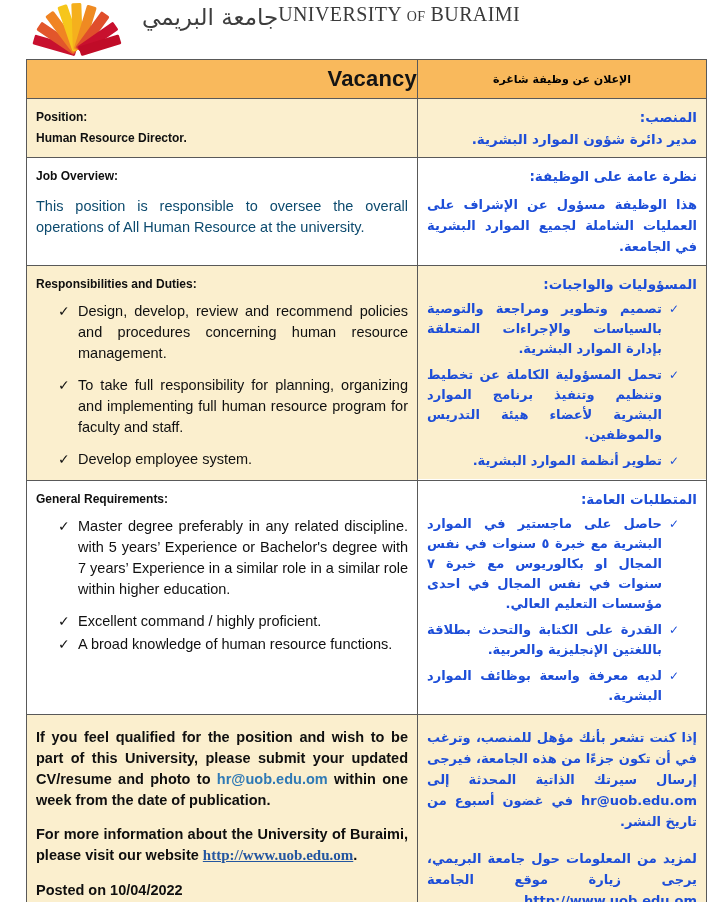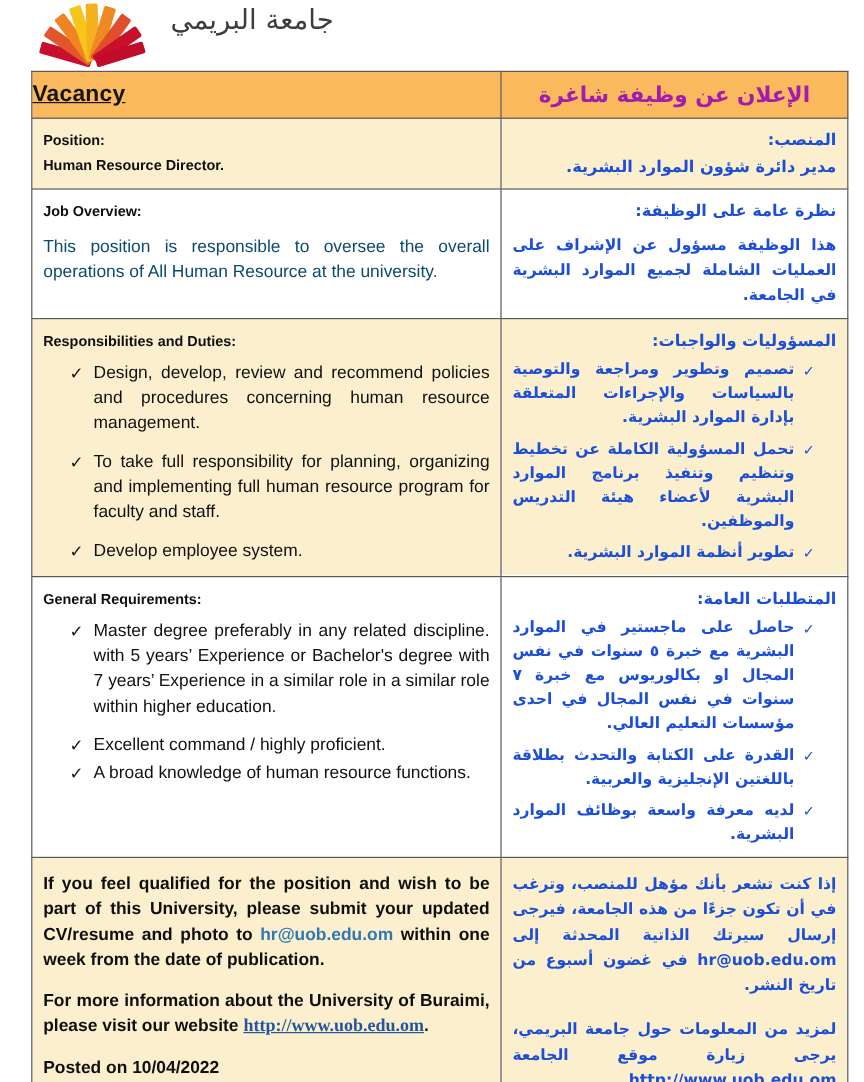--- a/index.html
+++ b/index.html
@@ -82,34 +82,33 @@
   .cream { background: #FBEFCE; }
   .white { background: #FFFFFF; }
 
   
   .hdr-row td {
     background: #F9B95C;
     height: 38px;
     vertical-align: middle;
   }
   .hdr-en {
-    font-size: 19px;
-    font-weight: bold;
-    text-align: left;
+    font-size: 22px;
+    font-weight: bold;
+    text-align: right;
     color: #141414;
     letter-spacing: 0.2px;
-    text-decoration: underline;
   }
   .hdr-ar {
     font-family: "DejaVu Sans", sans-serif;
-    font-size: 18px;
+    font-size: 11px;
     font-weight: bold;
     text-align: center;
     direction: rtl;
-    color: #a21caf;
+    color: #000000;
   }
 
   
   .h-en {
     font-size: 12px;
     font-weight: bold;
     color: #0f0f0f;
     line-height: 21px;
     margin: 2px 0 0 0;
   }
@@ -252,20 +251,21 @@
             <rect x="-5" y="-46" width="10" height="44" rx="1.5" fill="#C8102E"></rect>
           </g>
         <g transform="rotate(73)">
             <rect x="-5" y="-44" width="10" height="42" rx="1.5" fill="#C00C28"></rect>
           </g>
       </g>
     </svg>
   </div>
   <div class="logo-words">
     <div class="logo-ar">جامعة البريمي</div>
+    <div class="logo-en"><span>UNIVERSITY</span> <span class="of">OF</span> <span>BURAIMI</span></div>
   </div>
 </div>
 
 <table class="vacancy-table">
 
   <tbody>
       <tr class="hdr-row">
     <td class="col-en">
       <div class="hdr-en">Vacancy</div>
     </td>

